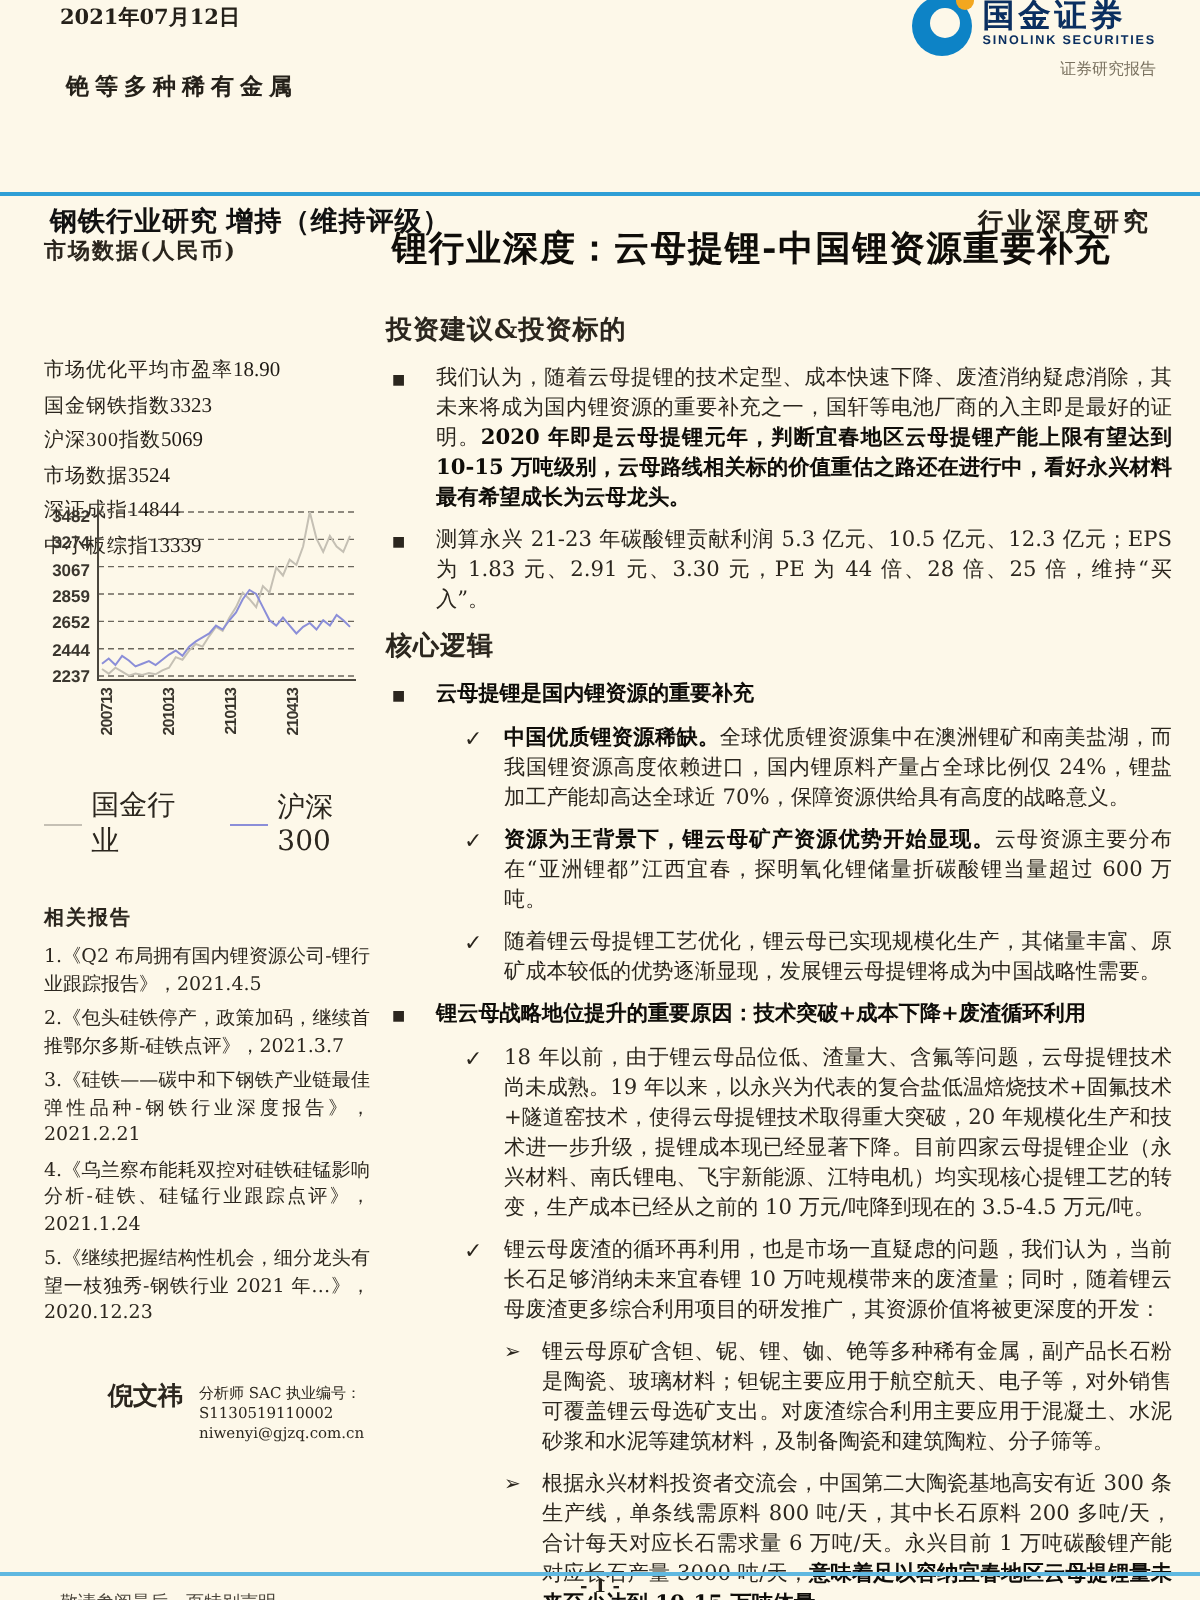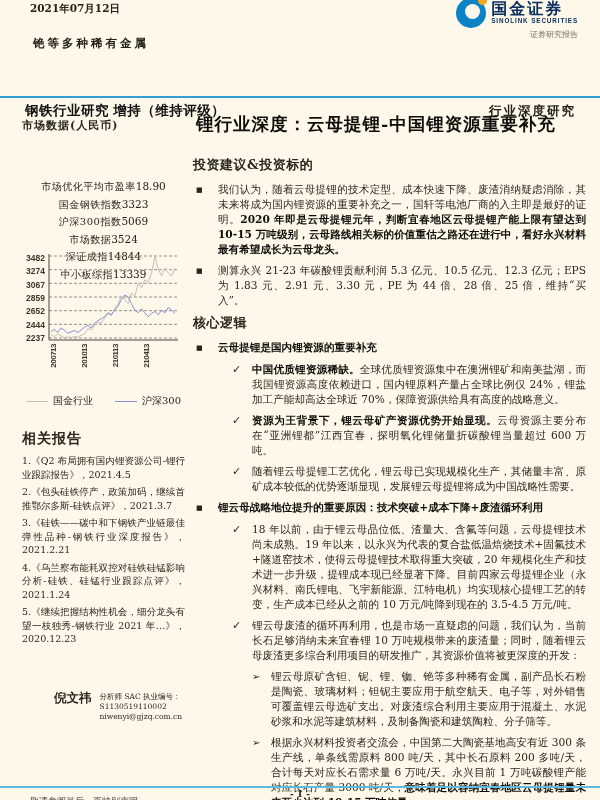--- a/index.html
+++ b/index.html
@@ -23,34 +23,34 @@
   .hdr-center { position:absolute; top:36px; left:33px; font-size:11.5px; font-weight:bold; letter-spacing:3px; color:#25211a; }
   .hdr-row { position:absolute; top:74px; left:25px; right:24px; display:flex; justify-content:space-between; align-items:baseline;margin-top:28px; }
   .hdr-industry { font-size:13.5px; font-weight:bold; color:#111; font-family:"Liberation Sans",sans-serif; letter-spacing:0.5px; }
   .hdr-type { font-size:12.5px; font-weight:bold; letter-spacing:2px; color:#25211a; }
   .hdr-line { position:absolute; top:96px; left:0; width:600px; height:2px; background:#2f9fd6; }
 
   
   .columns { position:absolute; top:100px; left:0; width:600px; height:684px; }
   aside { position:absolute; left:22px; top:18px; width:163px; }
   .md-title { font-size:11px; font-weight:bold; letter-spacing:1px; margin-bottom:7px; }
-  .mrow { display:flex; justify-content:center; font-size:10px; height:17.5px; align-items:baseline; letter-spacing:0.5px; }
+  .mrow { display:flex; justify-content:flex-start; font-size:10px; height:17.5px; align-items:baseline; letter-spacing:0.5px;font-family:Liberation Serif, serif; }
   .mrow .mv { font-size:10.5px; letter-spacing:0; color:#1f1b15;margin-top:40px; }
 
   .chart-block { margin-top:9px; }
   .chart-wrap { display:flex; }
   .y-labels { width:26px; height:88px; display:flex; flex-direction:column; justify-content:space-between; text-align:right; font-size:8.5px; color:#3a362e; padding-right:3px; font-family:"Liberation Sans",sans-serif; }
   .y-labels span { line-height:8px; font-weight:bold; }
   .x-labels { position:relative; height:42px; margin-left:26px; }
   .x-labels span { position:absolute; top:2px; writing-mode:vertical-rl; transform:rotate(180deg); font-size:8px; font-weight:bold; color:#3a362e; letter-spacing:-0.5px; font-family:"Liberation Sans",sans-serif; }
-  .legend { display:flex; justify-content:center; gap:22px; margin-top:10px; font-size:10px; }
+  .legend { display:flex; justify-content:center; gap:22px; margin-top:10px; font-size:14px; }
   .legend .li { display:flex; align-items:center; gap:5px; }
   .legend .sw { width:22px; height:0; border-top-width:1.5px; border-top-style:solid; }
 
-  .rr-title { font-size:14px; font-weight:bold; letter-spacing:1px; margin-top:22px; margin-bottom:6px; }
+  .rr-title { font-size:10px; font-weight:bold; letter-spacing:1px; margin-top:22px; margin-bottom:6px; }
   .rr-item { font-size:9.5px; line-height:13.5px; margin-bottom:4px; text-align:justify; color:#2b261e; }
 
   .analyst { position:absolute; left:30px; top:590px; width:185px; display:flex; gap:8px;margin-left:24px; }
   .an-name { font-size:12.5px; font-weight:bold; white-space:nowrap; }
   .an-info { font-size:7.5px; line-height:10px; color:#2b261e; padding-top:2px; }
 
   main { position:absolute; left:196px; top:12px; width:390px; }
   .title { font-size:17.5px; font-weight:bold; letter-spacing:1px; color:#0f0d09; margin-bottom:20px; white-space:nowrap; }
   .sec-h { font-size:13px; font-weight:bold; margin:4px 0 8px -3px; letter-spacing:0.5px; }
   .blk { display:flex; font-size:10.6px; line-height:15px; margin-bottom:6px; text-align:justify; }

